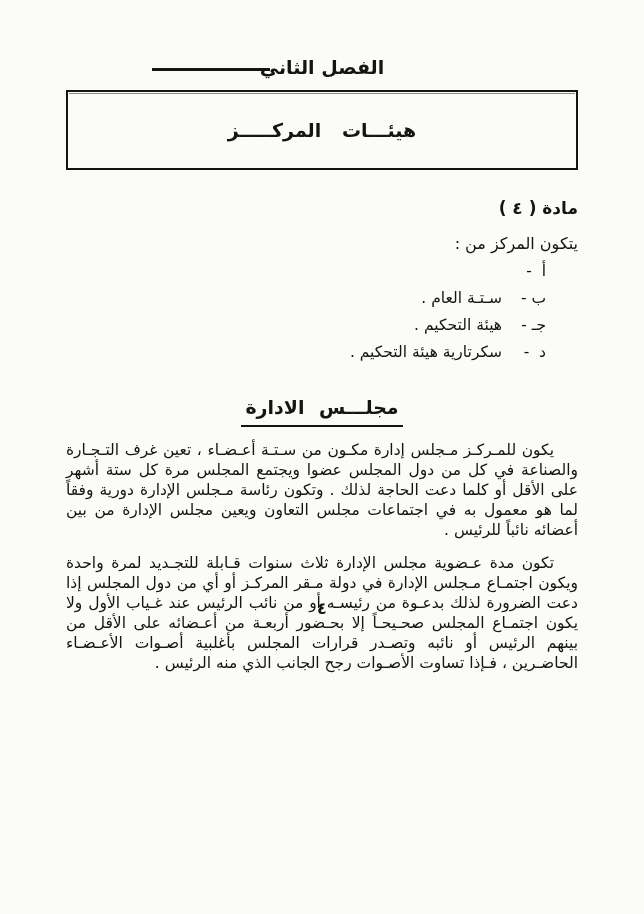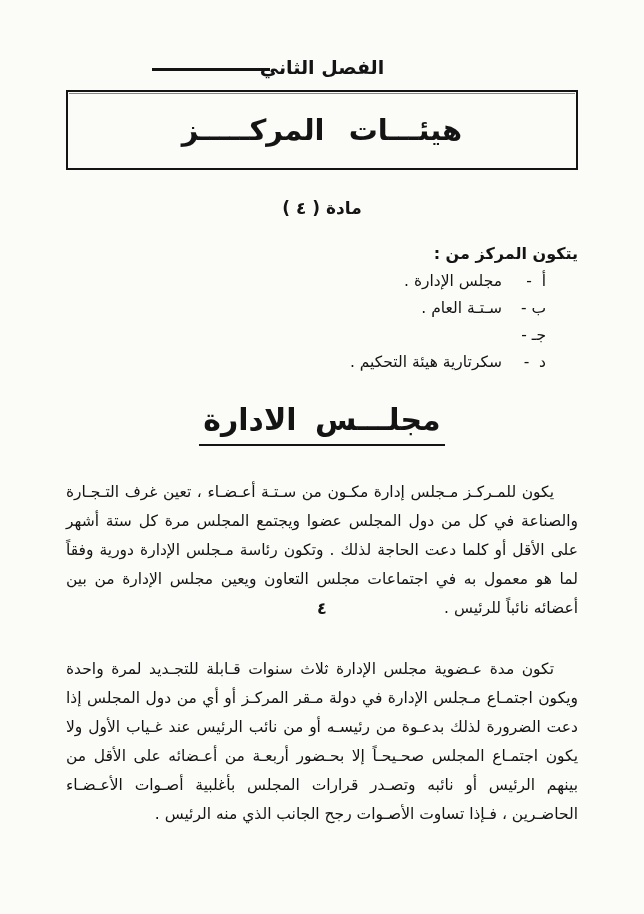--- a/index.html
+++ b/index.html
@@ -48,40 +48,39 @@
   .title-box {
     margin-top: 8px;
     border: 2.5px solid #141414;
     height: 80px;
     display: flex;
     align-items: center;
     justify-content: center;
     box-shadow: inset 0 0 0 1px #fbfbf8, inset 0 3px 0 -1.5px #141414;
   }
   .box-title {
-    font-size: 29px;
+    font-size: 19px;
     font-weight: bold;
     word-spacing: 14px;
   }
 
   
   .article-heading {
-    text-align: center;
     font-size: 17px;
     font-weight: bold;
   }
   .article-heading.first { margin-top: 28px; }
   .article-heading.mid   { margin-top: 14px; }
   .article-heading.gap   { margin-top: 30px; }
 
   
   .list-intro {
-    margin-top: 26px;
+    margin-top: 16px;
     font-size: 16px;
-    font-weight: bold;
+    font-weight: normal;
   }
   .composition-list {
     list-style: none;
     margin-top: 5px;
     padding-right: 32px;
   }
   .list-item {
     display: flex;
     align-items: baseline;
     gap: 10px;
@@ -94,32 +93,32 @@
     white-space: pre;
   }
 
   
   .section-title-wrap {
     margin-top: 26px;
     text-align: center;
   }
   .section-title {
     display: inline-block;
-    font-size: 30px;
+    font-size: 19px;
     font-weight: bold;
     word-spacing: 8px;
     border-bottom: 2.5px solid #141414;
     padding: 0 4px 7px 4px;
   }
 
   
   .body-paragraph {
-    margin-top: 32px;
+    margin-top: 13px;
     font-size: 15.5px;
-    line-height: 29px;
+    line-height: 20px;
     text-align: justify;
     text-indent: 24px;
   }
 
   
   .page-footer {
     position: absolute;
     bottom: 24px;
     left: 0;
     right: 0;
@@ -144,28 +143,28 @@
     <h1 class="box-title">هيئـــات المركـــــز</h1>
   </div>
 
   <h2 class="article-heading first">مادة ( ٤ )</h2>
 
   <p class="list-intro">يتكون المركز من :</p>
 
   <ul class="composition-list">
     <li class="list-item">
       <span class="item-letter">أ  -</span>
-      <span class="item-text">مجلس الإدارة .</span>
     </li>
     <li class="list-item">
       <span class="item-letter">ب -</span>
       <span class="item-text">سـتـة العام .</span>
     </li>
     <li class="list-item">
       <span class="item-letter">جـ -</span>
+      <span class="item-text">هيئة التحكيم .</span>
     </li>
     <li class="list-item">
       <span class="item-letter">د  -</span>
       <span class="item-text">سكرتارية هيئة التحكيم .</span>
     </li>
   </ul>
 
   <h2 class="section-title-wrap">
     <span class="section-title">مجلـــس الادارة</span>
   </h2>

